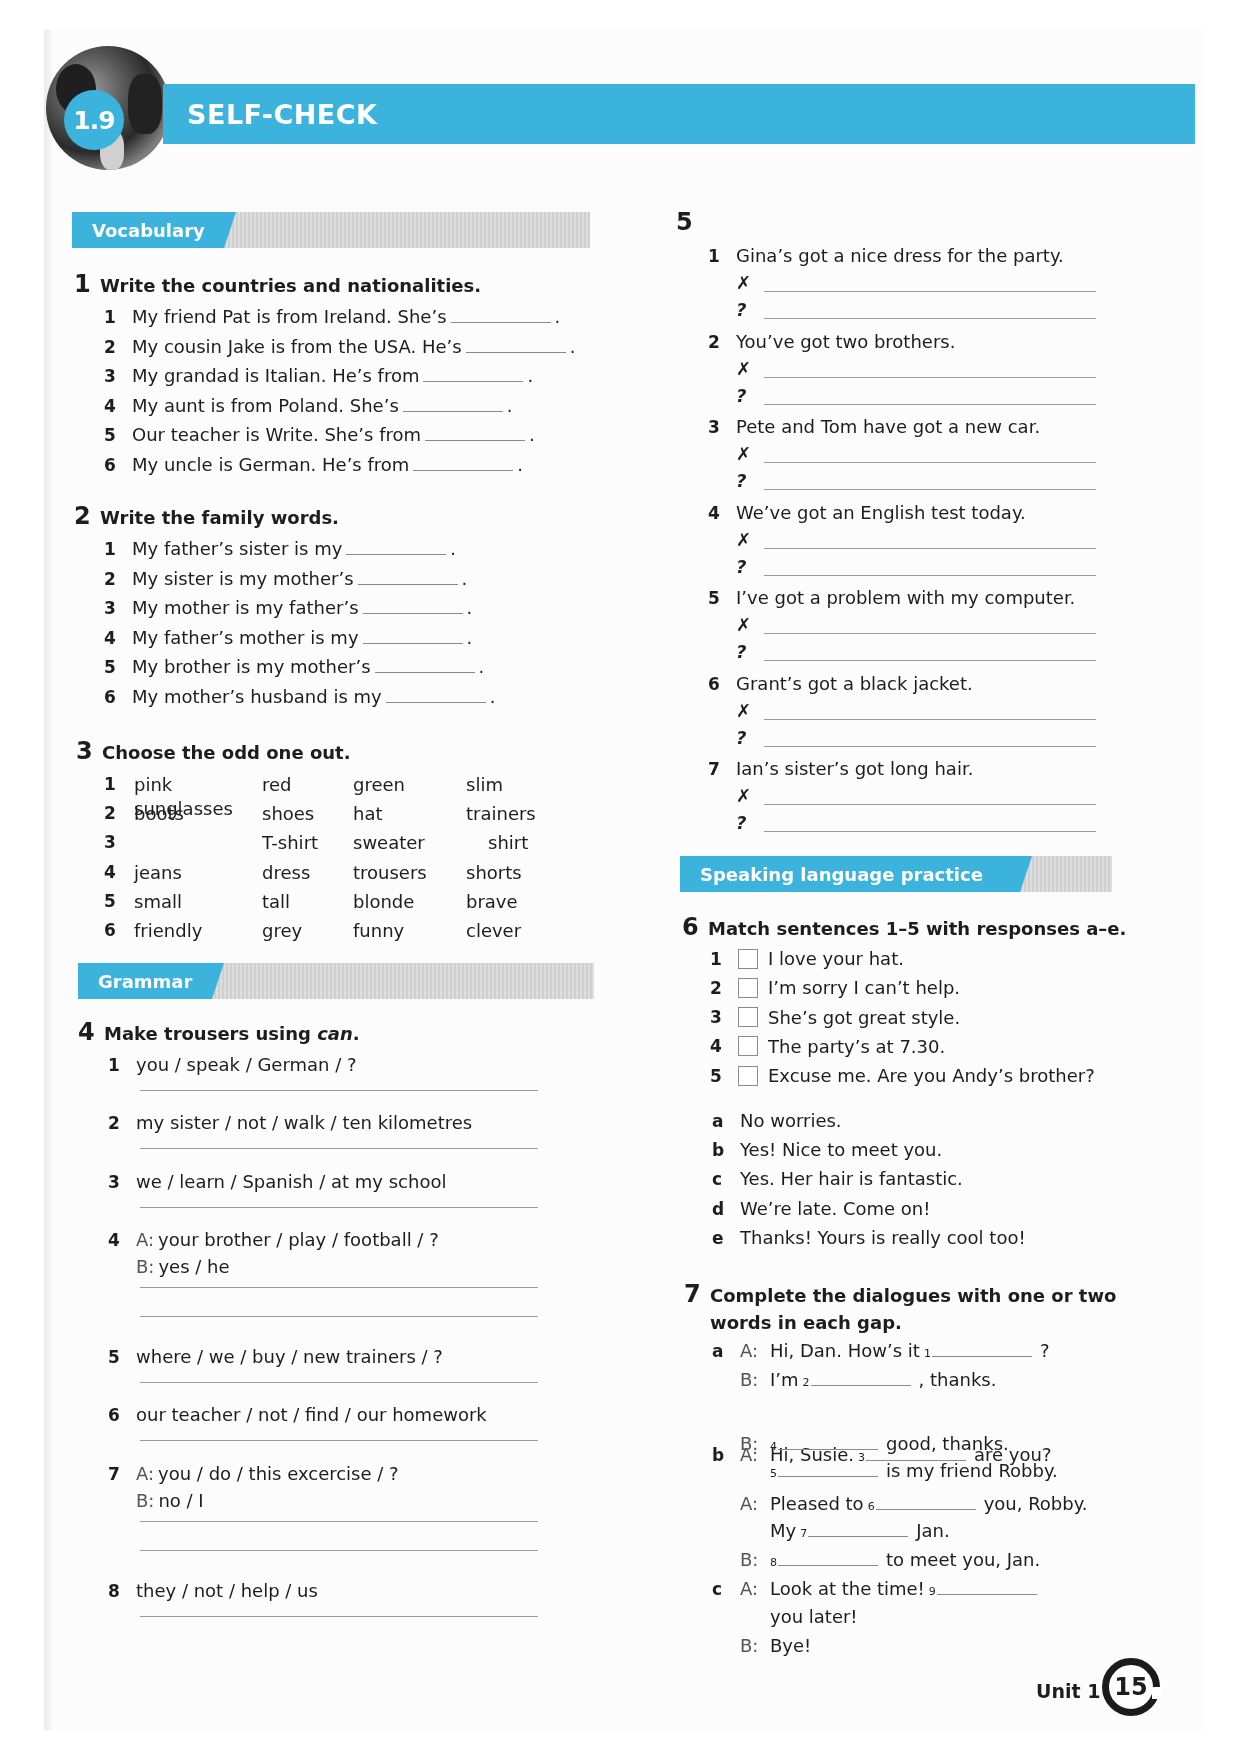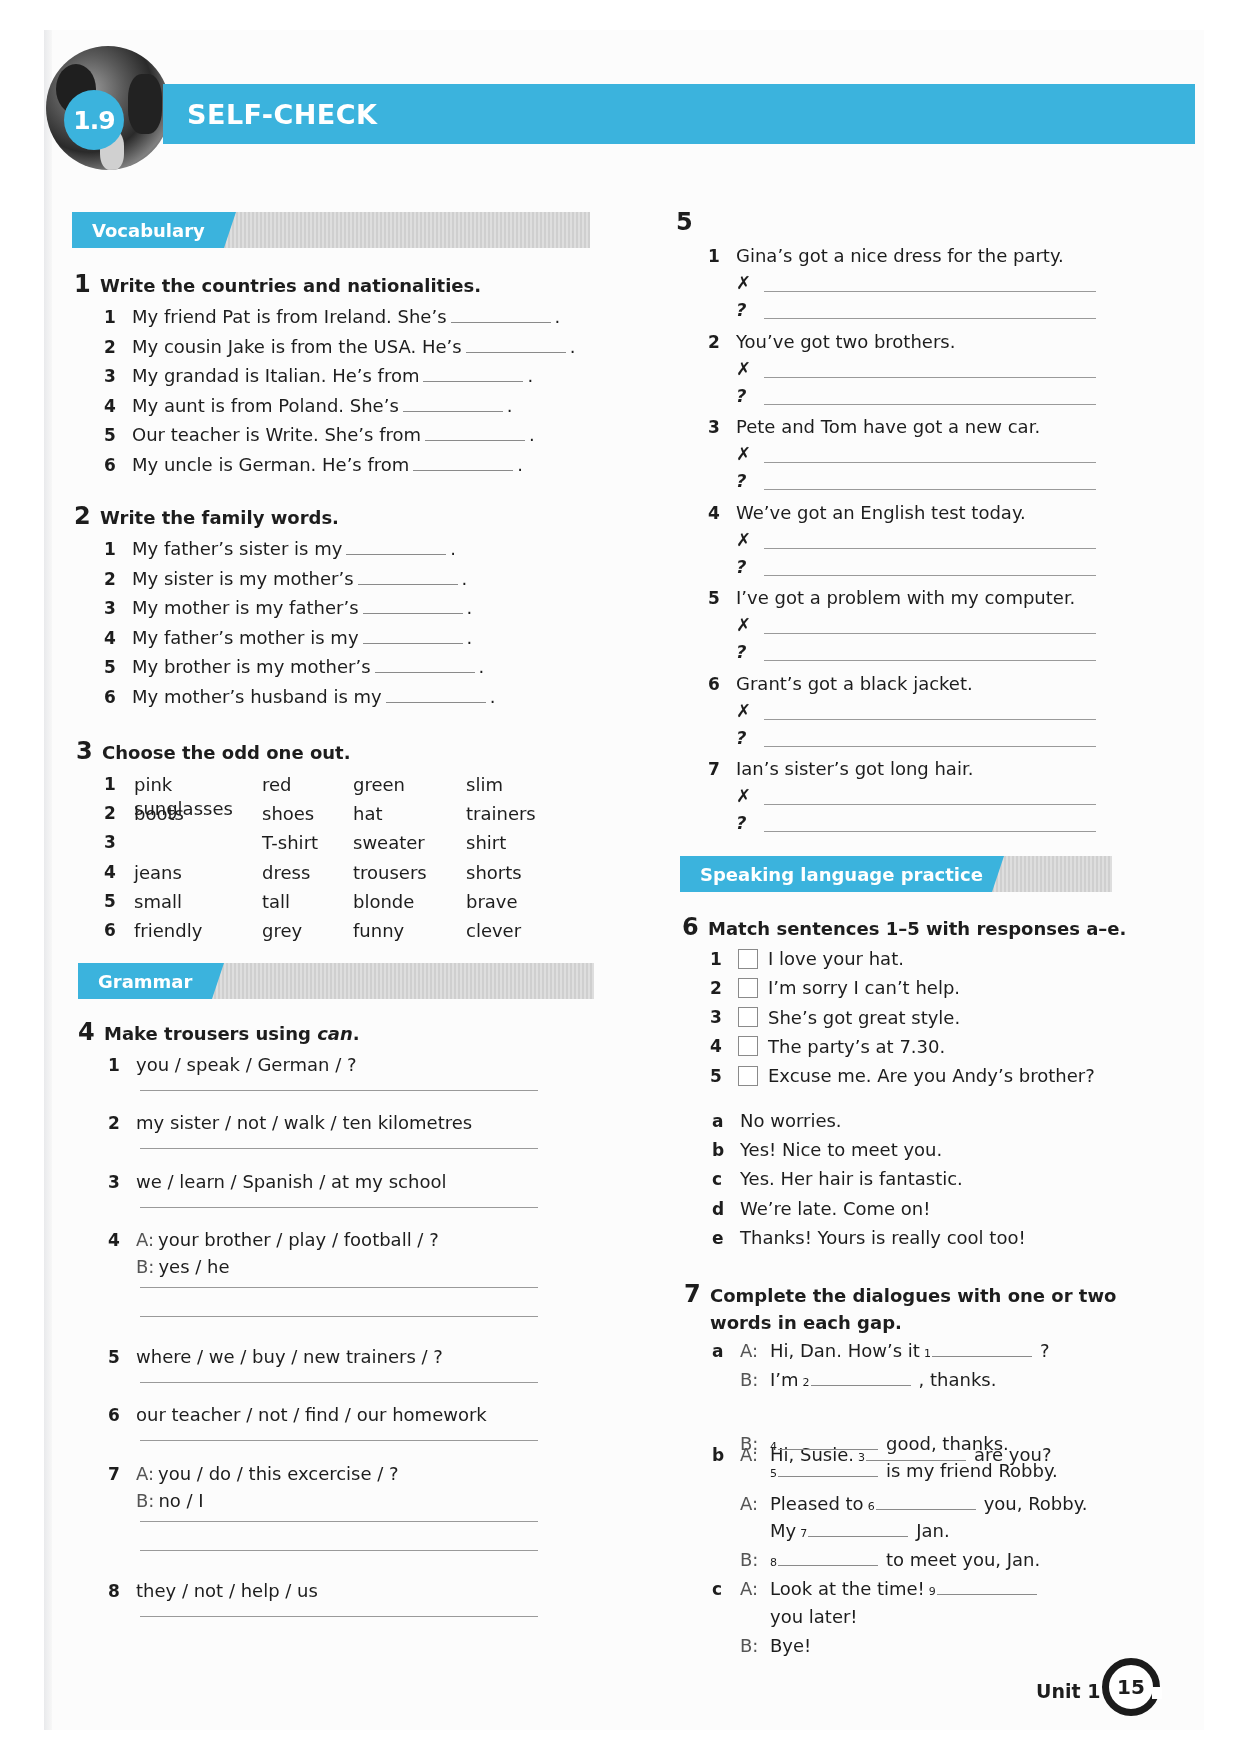--- a/index.html
+++ b/index.html
@@ -43,21 +43,21 @@
   .mark { position: absolute; font-weight: bold; font-size: 18px; font-style: italic; }
 
   .chk { display: inline-block; width: 20px; height: 20px; border: 1.5px solid #8a8a8a; margin-right: 10px; vertical-align: middle; background: #fff; }
 
   .spk { color: #555; font-weight: normal; width: 30px; display: inline-block; }
   sup { font-size: 11px; }
 
   .footer-unit { position: absolute; left: 1036px; top: 1680px; font-size: 19px; font-weight: bold; }
   .page-ring { position: absolute; left: 1102px; top: 1658px; width: 58px; height: 58px; border-radius: 50%;
     border: 7px solid #1b1b1b; border-top-color: #1b1b1b; display: flex; align-items: center; justify-content: center;
-    font-weight: bold; font-size: 20px; background: #fff; }
+    font-weight: bold; font-size: 24px; background: #fff; }
   .page-ring::after { content: ""; position: absolute; right: -9px; top: 22px; width: 10px; height: 12px; background: #fff; }
 </style>
 </head>
 <body>
 
 <div class="page"></div>
 <div class="left-edge"></div>
 
 <div class="photo-circle">
   <div class="blob1"></div>
@@ -171,21 +171,21 @@
     <span class="cell" style="left: 466px; top: 774px;">slim</span>
     <span class="cell" style="left: 104px; top: 803.2px; font-weight: bold; font-size: 17px;">2</span>
     <span class="cell" style="left: 134px; top: 803.2px;">boots</span>
     <span class="cell" style="left: 262px; top: 803.2px;">shoes</span>
     <span class="cell" style="left: 353px; top: 803.2px;">hat</span>
     <span class="cell" style="left: 466px; top: 803.2px;">trainers</span>
     <span class="cell" style="left: 104px; top: 832.4px; font-weight: bold; font-size: 17px;">3</span>
     <span class="cell" style="left: 134px; top: 798px;">sunglasses</span>
     <span class="cell" style="left: 262px; top: 832.4px;">T-shirt</span>
     <span class="cell" style="left: 353px; top: 832.4px;">sweater</span>
-    <span class="cell" style="left: 466px; top: 832.4px; text-align: center;">shirt</span>
+    <span class="cell" style="left: 488px; top: 832.4px; text-align: center;">shirt</span>
     <span class="cell" style="left: 104px; top: 861.6px; font-weight: bold; font-size: 17px;">4</span>
     <span class="cell" style="left: 134px; top: 861.6px;">jeans</span>
     <span class="cell" style="left: 262px; top: 861.6px;">dress</span>
     <span class="cell" style="left: 353px; top: 861.6px;">trousers</span>
     <span class="cell" style="left: 466px; top: 861.6px;">shorts</span>
     <span class="cell" style="left: 104px; top: 890.8px; font-weight: bold; font-size: 17px;">5</span>
     <span class="cell" style="left: 134px; top: 890.8px;">small</span>
     <span class="cell" style="left: 262px; top: 890.8px;">tall</span>
     <span class="cell" style="left: 353px; top: 890.8px;">blonde</span>
     <span class="cell" style="left: 466px; top: 890.8px;">brave</span>
@@ -323,21 +323,21 @@
       <span class="idx">7</span>
       <span>Ian’s sister’s got long hair.</span>
     </div>
     <span class="mark" style="left: 736px; top: 785px;">✗</span>
     <div class="line" style="left: 764px; top: 804px; width: 332px;"></div>
     <span class="mark" style="left: 736px; top: 812px;">?</span>
     <div class="line" style="left: 764px; top: 831px; width: 332px;"></div>
   </div>
 
 <div class="banner" style="left:680px; top:856px; width:432px;">
-  <div class="tab" style="width:324px;">Speaking language practice</div>
+  <div class="tab" style="width:352px;">Speaking language practice</div>
 </div>
 
 <div class="ex-head" style="left:682px; top:913px;">
   <span class="n">6</span>
   <span class="t">Match sentences 1–5 with responses a–e.</span>
 </div>
 <div id="ex6-list">
     <div class="row" style="left: 710px; top: 948px; align-items: center;">
       <span class="idx">1</span>
       <span class="chk"></span>

